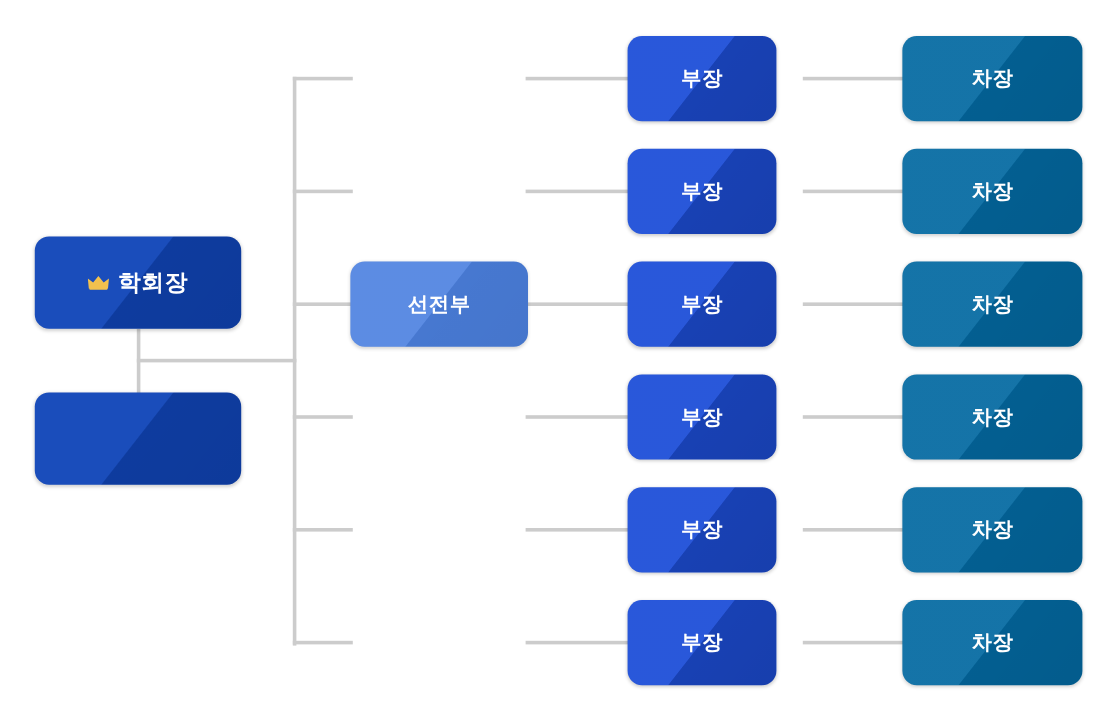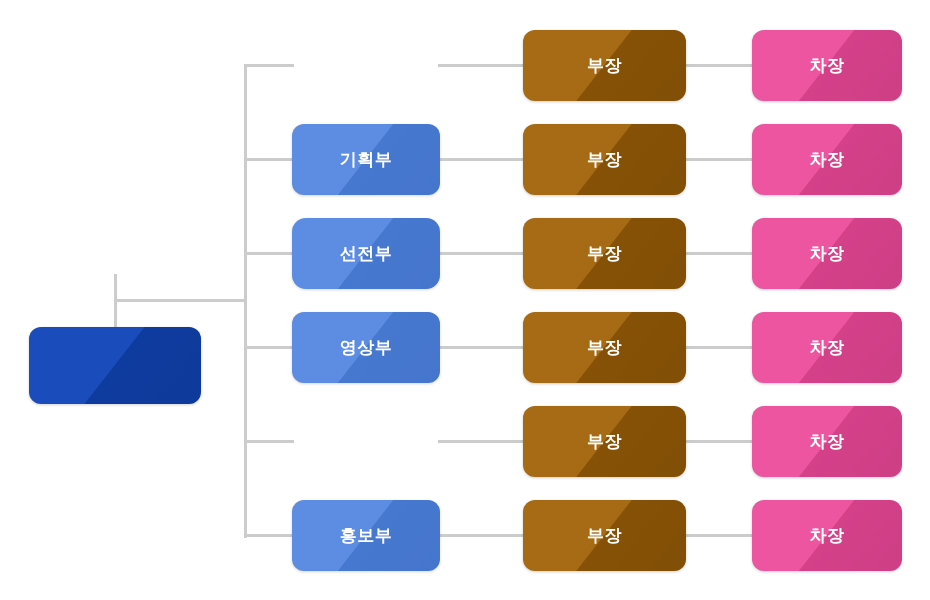--- a/index.html
+++ b/index.html
@@ -88,41 +88,41 @@
     background: linear-gradient(128deg,
        rgba(255,255,255,0.09) 0%,
        rgba(255,255,255,0.09) 49.5%,
        rgba(0,0,0,0.07) 50%,
        rgba(0,0,0,0.09) 100%);
   }
 
   
   .node-manager {
     left: 523px;
-    width: 163px;
+    width: 124px;
     height: 71px;
     font-size: 17px;
-    background: #a16207;
+    background: #1d4ed8;
     box-shadow: 0 1px 3px rgba(0,0,0,0.2);
   }
   .node-manager .sheen {
     background: linear-gradient(128deg,
        rgba(255,255,255,0.055) 0%,
        rgba(255,255,255,0.055) 49.5%,
        rgba(0,0,0,0.17) 50%,
        rgba(0,0,0,0.20) 100%);
   }
 
   
   .node-deputy {
     left: 752px;
     width: 150px;
     height: 71px;
     font-size: 17px;
-    background: #ec4899;
+    background: #0369a1;
     box-shadow: 0 1px 3px rgba(0,0,0,0.18);
   }
   .node-deputy .sheen {
     background: linear-gradient(128deg,
        rgba(255,255,255,0.07) 0%,
        rgba(255,255,255,0.07) 49.5%,
        rgba(0,0,0,0.10) 50%,
        rgba(0,0,0,0.13) 100%);
   }
 
@@ -153,41 +153,41 @@
   <div class="line line-h" style="left:438px; top:440px; width:87px;"></div>
   <div class="line line-h" style="left:438px; top:534px; width:87px;"></div>
 
   <div class="line line-h" style="left:669px; top:64px;  width:85px;"></div>
   <div class="line line-h" style="left:669px; top:158px; width:85px;"></div>
   <div class="line line-h" style="left:669px; top:252px; width:85px;"></div>
   <div class="line line-h" style="left:669px; top:346px; width:85px;"></div>
   <div class="line line-h" style="left:669px; top:440px; width:85px;"></div>
   <div class="line line-h" style="left:669px; top:534px; width:85px;"></div>
 
+  <div class="node node-exec" id="node-president">
+    <span class="sheen"></span>
+    <span class="label">
+      <span class="crown">
+        <svg viewBox="0 0 18 13" xmlns="http://www.w3.org/2000/svg" aria-hidden="true">
+          <path d="M1 11.4 L0.2 3.1 L4.6 6.4 L9 1.0 L13.4 6.4 L17.8 3.1 L17 11.4 Z" fill="#f2c14e"></path>
+          <rect x="1.4" y="10.2" width="15.2" height="2.2" rx="0.7" fill="#f2c14e"></rect>
+        </svg>
+      </span>
+      <span>학회장</span>
+    </span>
+  </div>
 
   <div class="node node-exec" id="node-vice-president">
     <span class="sheen"></span>
   </div>
 
-  <div class="node node-dept" style="top:124px;">
-    <span class="sheen"></span>
-    <span class="label">기획부</span>
-  </div>
-  <div class="node node-dept" style="top:218px;border-radius:14px;">
+  <div class="node node-dept" style="top:218px;">
     <span class="sheen"></span>
     <span class="label">선전부</span>
   </div>
-  <div class="node node-dept" style="top:312px;">
-    <span class="sheen"></span>
-    <span class="label">영상부</span>
-  </div>
-  <div class="node node-dept" style="top:500px;">
-    <span class="sheen"></span>
-    <span class="label">홍보부</span>
-  </div>
 
   <div class="node node-manager" style="top:30px;">
     <span class="sheen"></span>
     <span class="label">부장</span>
   </div>
   <div class="node node-manager" style="top:124px;">
     <span class="sheen"></span>
     <span class="label">부장</span>
   </div>
   <div class="node node-manager" style="top:218px;">

